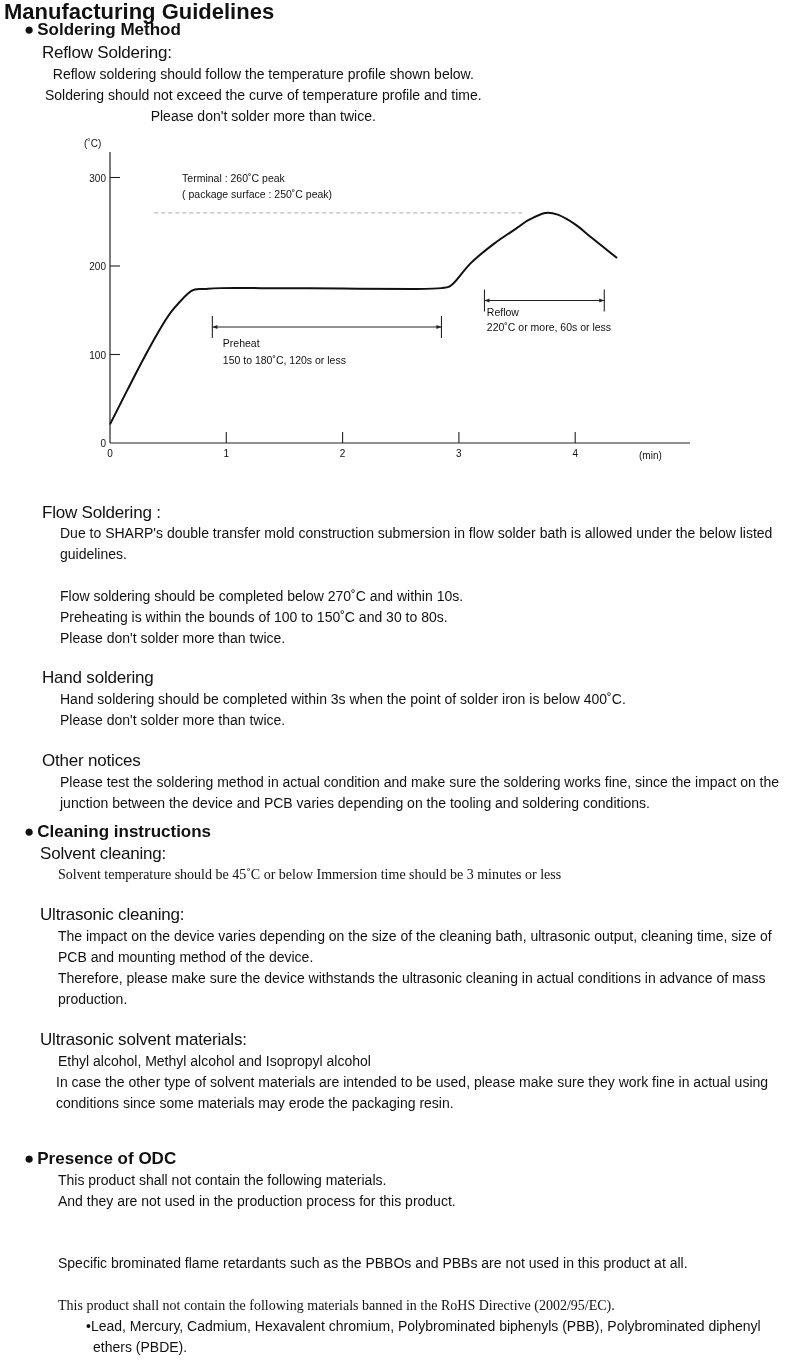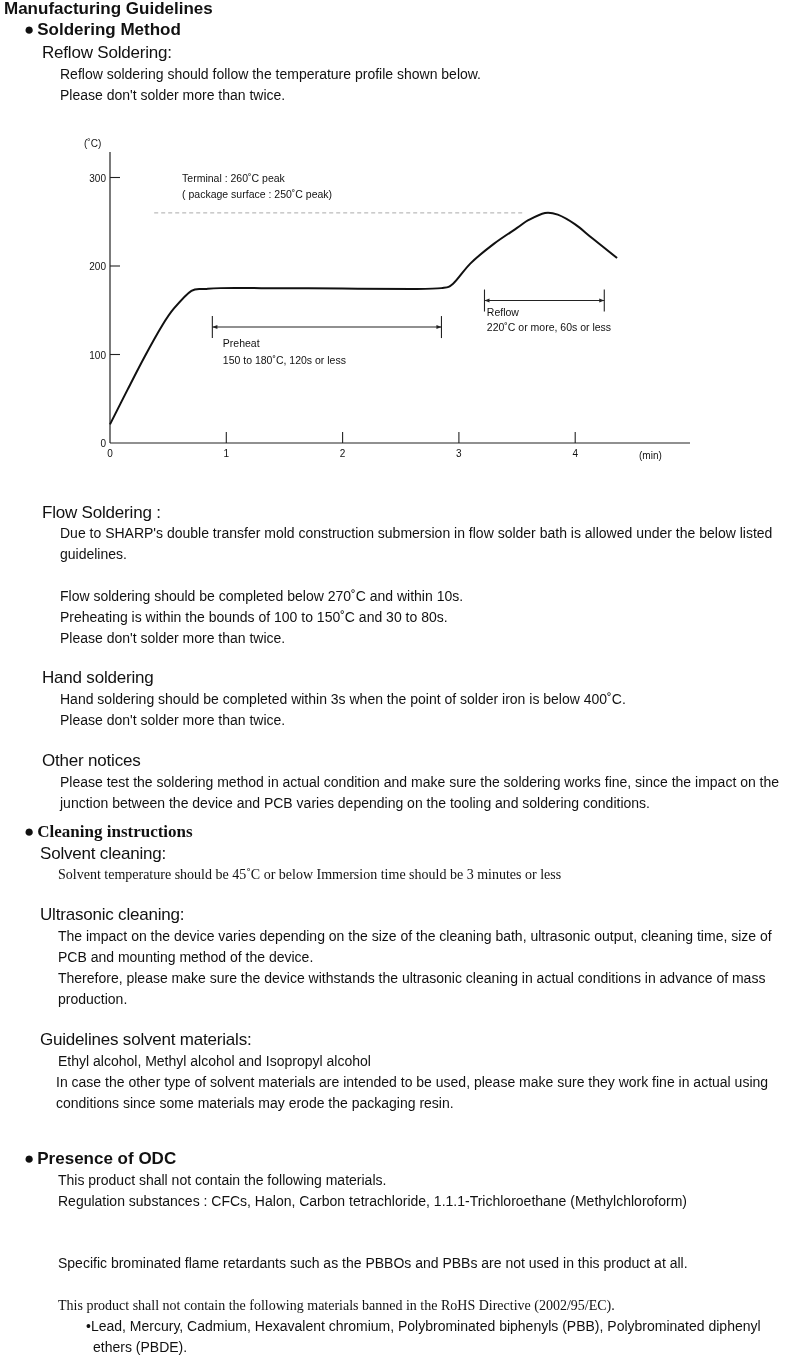--- a/index.html
+++ b/index.html
@@ -1,36 +1,37 @@
 <!DOCTYPE html>
 <html><head>
 <meta charset="utf-8">
 <style>
   html, body { margin:0; padding:0; background:#ffffff; }
   body { width:800px; height:1364px; position:relative; overflow:hidden;
          font-family:"Liberation Sans", sans-serif; color:#111; }
   .abs { position:absolute; white-space:nowrap; }
-  .h1 { font-weight:bold; font-size:17px; }
+  .h1 { font-weight:bold; font-size:22px; }
   .h2 { font-weight:bold; font-size:17px;text-align:center; }
   .h2 .bullet { font-size:17px; margin-right:3px; }
   .h3 { font-size:17px; letter-spacing:-0.2px; }
   .p  { font-size:14px; line-height:21px; white-space:normal; }
   svg text { font-family:"Liberation Sans", sans-serif; fill:#111; }
 </style>
 </head>
 <body>
 
 <div class="abs h1" style="left:4px; top:-1px;">Manufacturing Guidelines</div>
 
 <div class="abs h2" style="left:24px; top:20px;">
   <span class="bullet">●</span><span>Soldering Method</span>
 </div>
 <div class="abs h3" style="left:42px; top:43px;">Reflow Soldering:</div>
-<div class="abs p" style="left:60px; top:64px;">
+<div class="abs p" style="left:45px; top:64px;text-align:center;">
   <div>Reflow soldering should follow the temperature profile shown below.</div>
+  <div>Soldering should not exceed the curve of temperature profile and time.</div>
   <div>Please don't solder more than twice.</div>
 </div>
 
 <svg id="chart" class="abs" style="left:0; top:130px;" width="800" height="340">
   <g id="chart-static">
       <line x1="110" y1="313" x2="690" y2="313" stroke="#222" stroke-width="1.2"></line>
       <line x1="110" y1="313" x2="110" y2="22" stroke="#222" stroke-width="1.2"></line>
       <text x="106" y="317" font-size="10" text-anchor="end">0</text>
       <line x1="110" y1="224.5" x2="120" y2="224.5" stroke="#222" stroke-width="1.1"></line>
       <text x="106" y="228.5" font-size="10" text-anchor="end">100</text>
@@ -80,36 +81,36 @@
 
 <div class="abs h3" style="left:42px; top:668px;">Hand soldering</div>
 <div class="abs p" style="left:60px; top:689px;">
   <div>Hand soldering should be completed within 3s when the point of solder iron is below 400˚C.</div>
   <div>Please don't solder more than twice.</div>
 </div>
 
 <div class="abs h3" style="left:42px; top:751px;">Other notices</div>
 <div class="abs p" style="left:60px; top:772px; width:720px;">Please test the soldering method in actual condition and make sure the soldering works fine, since the impact on the junction between the device and PCB varies depending on the tooling and soldering conditions.</div>
 
-<div class="abs h2" style="left:24px; top:822px;font-family:Liberation Serif, serif;">
+<div class="abs h2" style="left:24px; top:822px;">
   <span class="bullet">●</span><span>Cleaning instructions</span>
 </div>
 <div class="abs h3" style="left:40px; top:844px;">Solvent cleaning:</div>
 <div class="abs p" style="left:58px; top:864px;font-family:Liberation Serif, serif;">Solvent temperature should be 45˚C or below Immersion time should be 3 minutes or less</div>
 
 <div class="abs h3" style="left:40px; top:905px;">Ultrasonic cleaning:</div>
 <div class="abs p" style="left:58px; top:926px; width:722px;">The impact on the device varies depending on the size of the cleaning bath, ultrasonic output, cleaning time, size of PCB and mounting method of the device.</div>
 <div class="abs p" style="left:58px; top:968px; width:722px;">Therefore, please make sure the device withstands the ultrasonic cleaning in actual conditions in advance of mass production.</div>
 
-<div class="abs h3" style="left:40px; top:1030px;">Guidelines solvent materials:</div>
+<div class="abs h3" style="left:40px; top:1030px;">Ultrasonic solvent materials:</div>
 <div class="abs p" style="left:58px; top:1051px;">Ethyl alcohol, Methyl alcohol and Isopropyl alcohol</div>
 <div class="abs p" style="left:56px; top:1072px; width:722px;">In case the other type of solvent materials are intended to be used, please make sure they work fine in actual using conditions since some materials may erode the packaging resin.</div>
 
 <div class="abs h2" style="left:24px; top:1149px;">
   <span class="bullet">●</span><span>Presence of ODC</span>
 </div>
 <div class="abs p" style="left:58px; top:1170px;">
   <div>This product shall not contain the following materials.</div>
-  <div>Regulation substances : CFCs, Halon, Carbon tetrachloride, 1.1.1-Trichloroethane (Methylchloroform)</div>
+  <div>And they are not used in the production process for this product.</div>
 </div>
 <div class="abs p" style="left:58px; top:1253px;">Specific brominated flame retardants such as the PBBOs and PBBs are not used in this product at all.</div>
 <div class="abs p" style="left:58px; top:1295px;font-family:Liberation Serif, serif;">This product shall not contain the following materials banned in the RoHS Directive (2002/95/EC).</div>
 <div class="abs p" style="left:86px; top:1316px; width:694px; text-indent:0; padding-left:7px; text-indent:-7px;">•Lead, Mercury, Cadmium, Hexavalent chromium, Polybrominated biphenyls (PBB), Polybrominated diphenyl ethers (PBDE).</div>
 
 </body></html>

